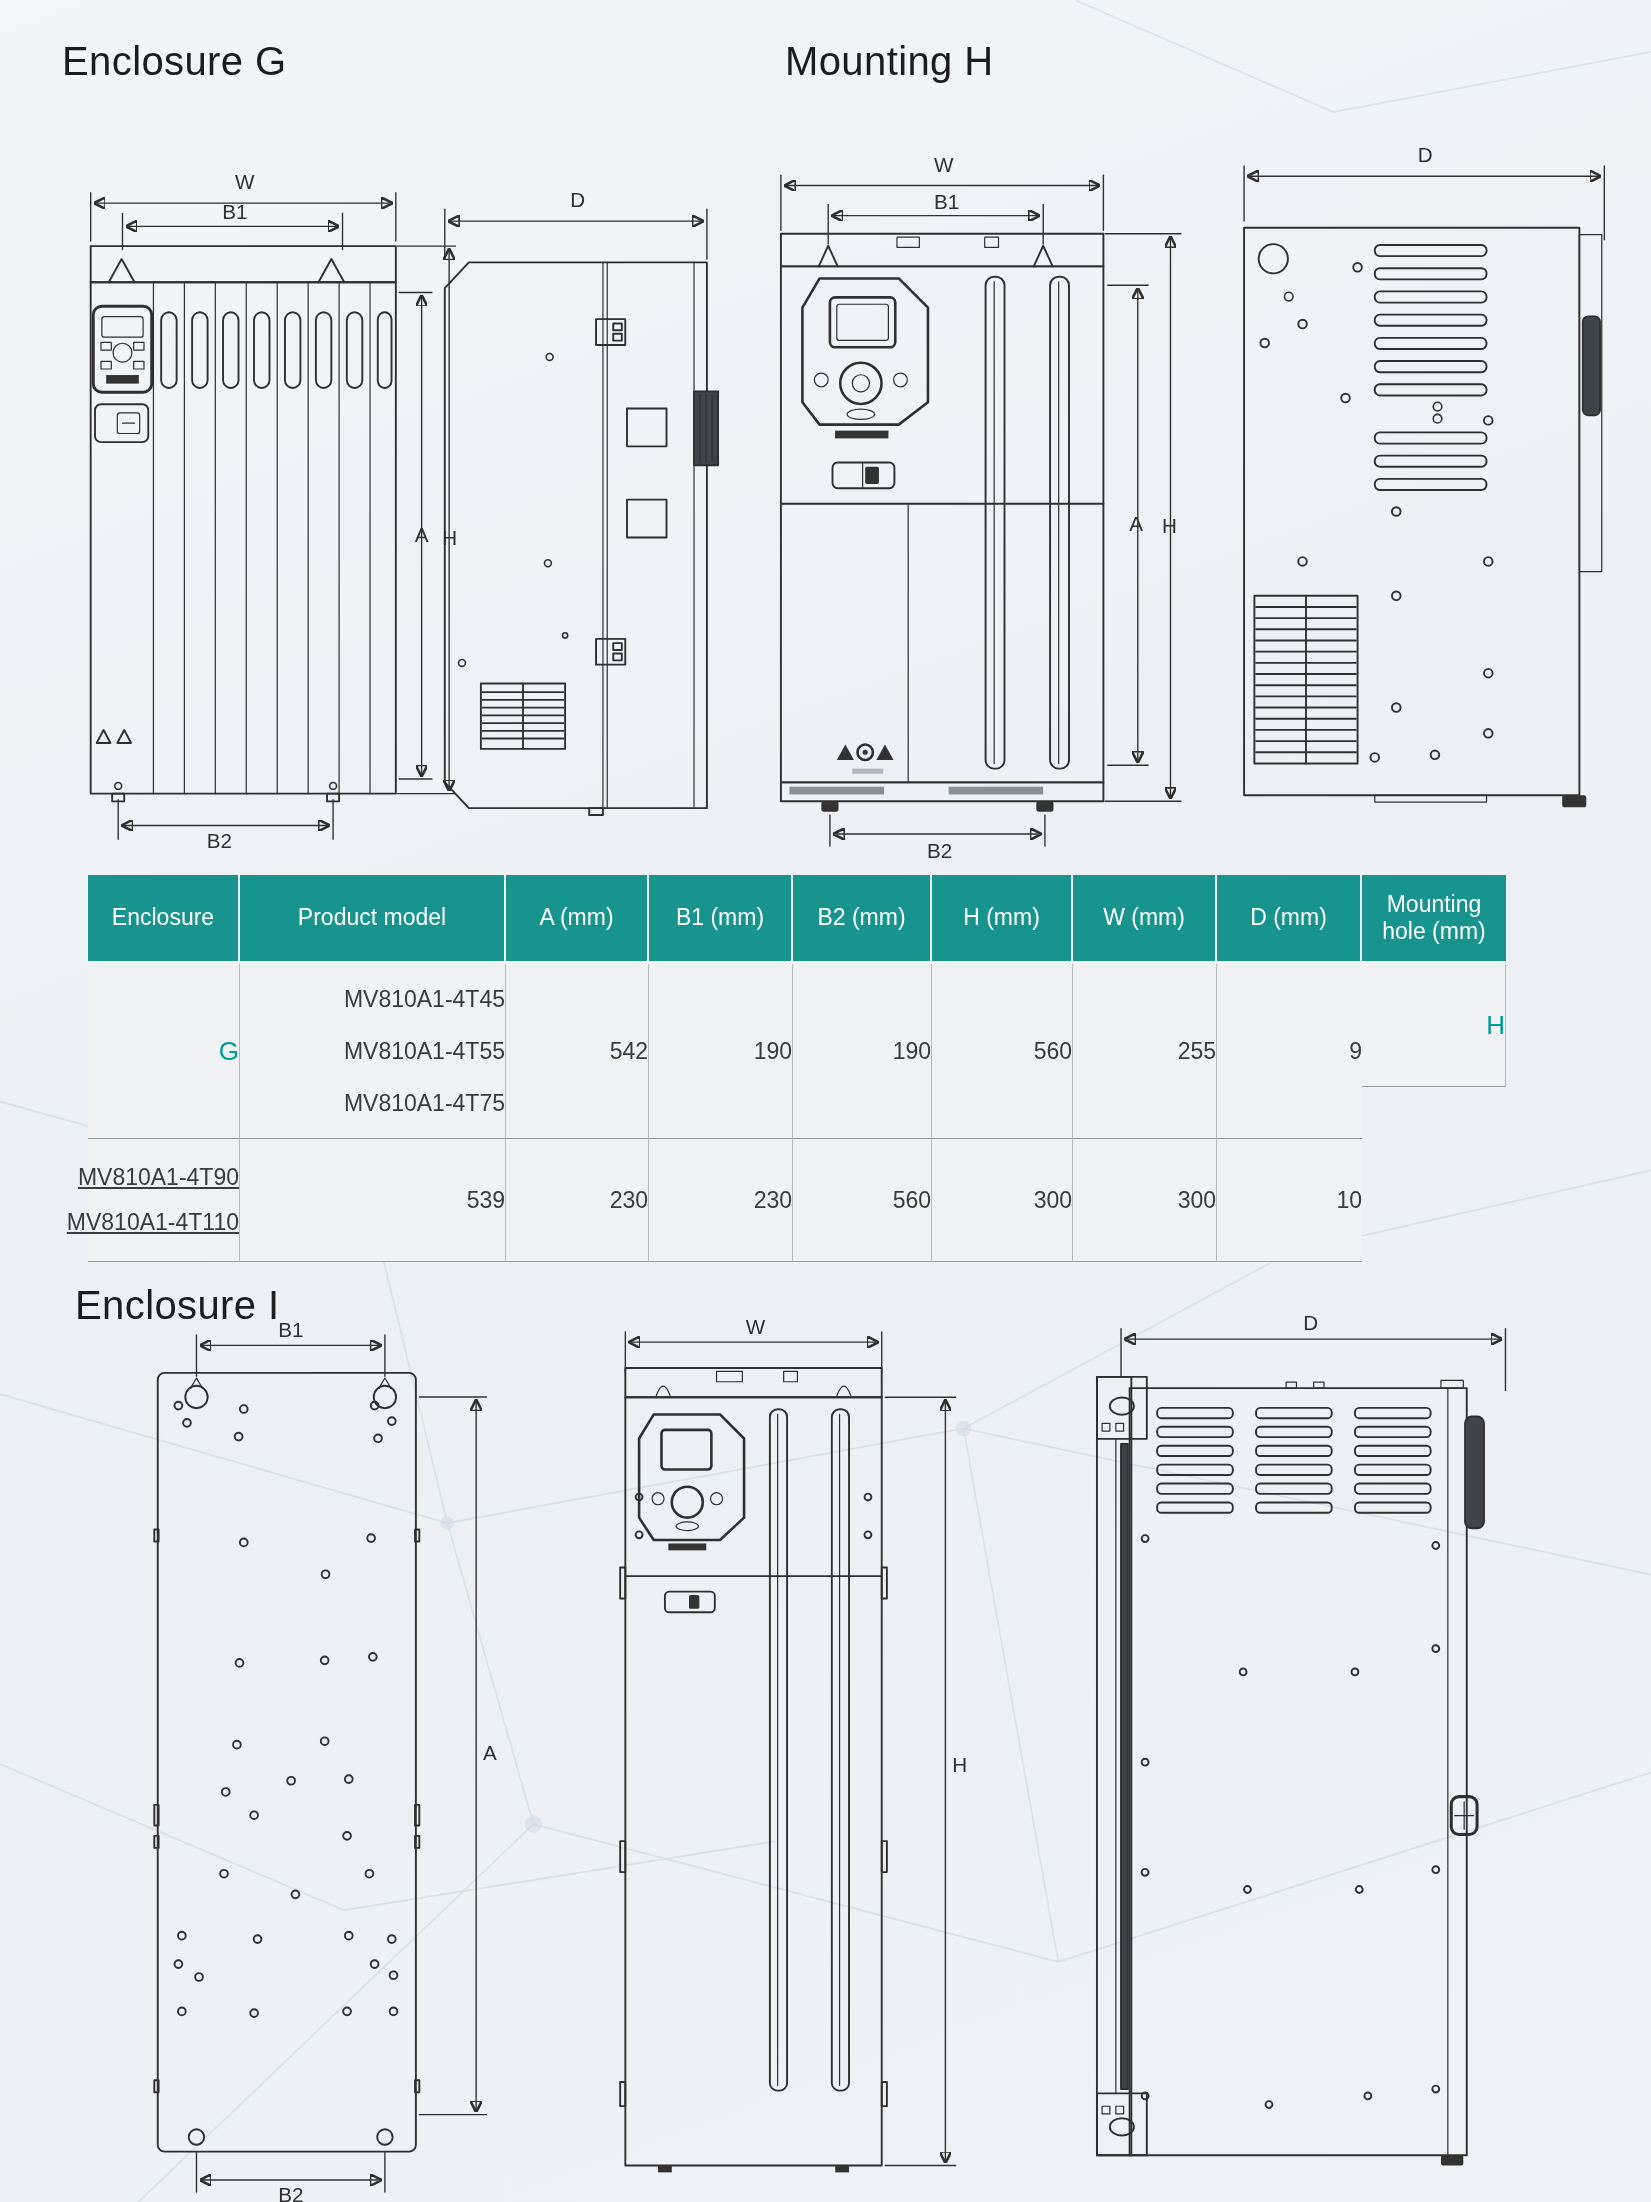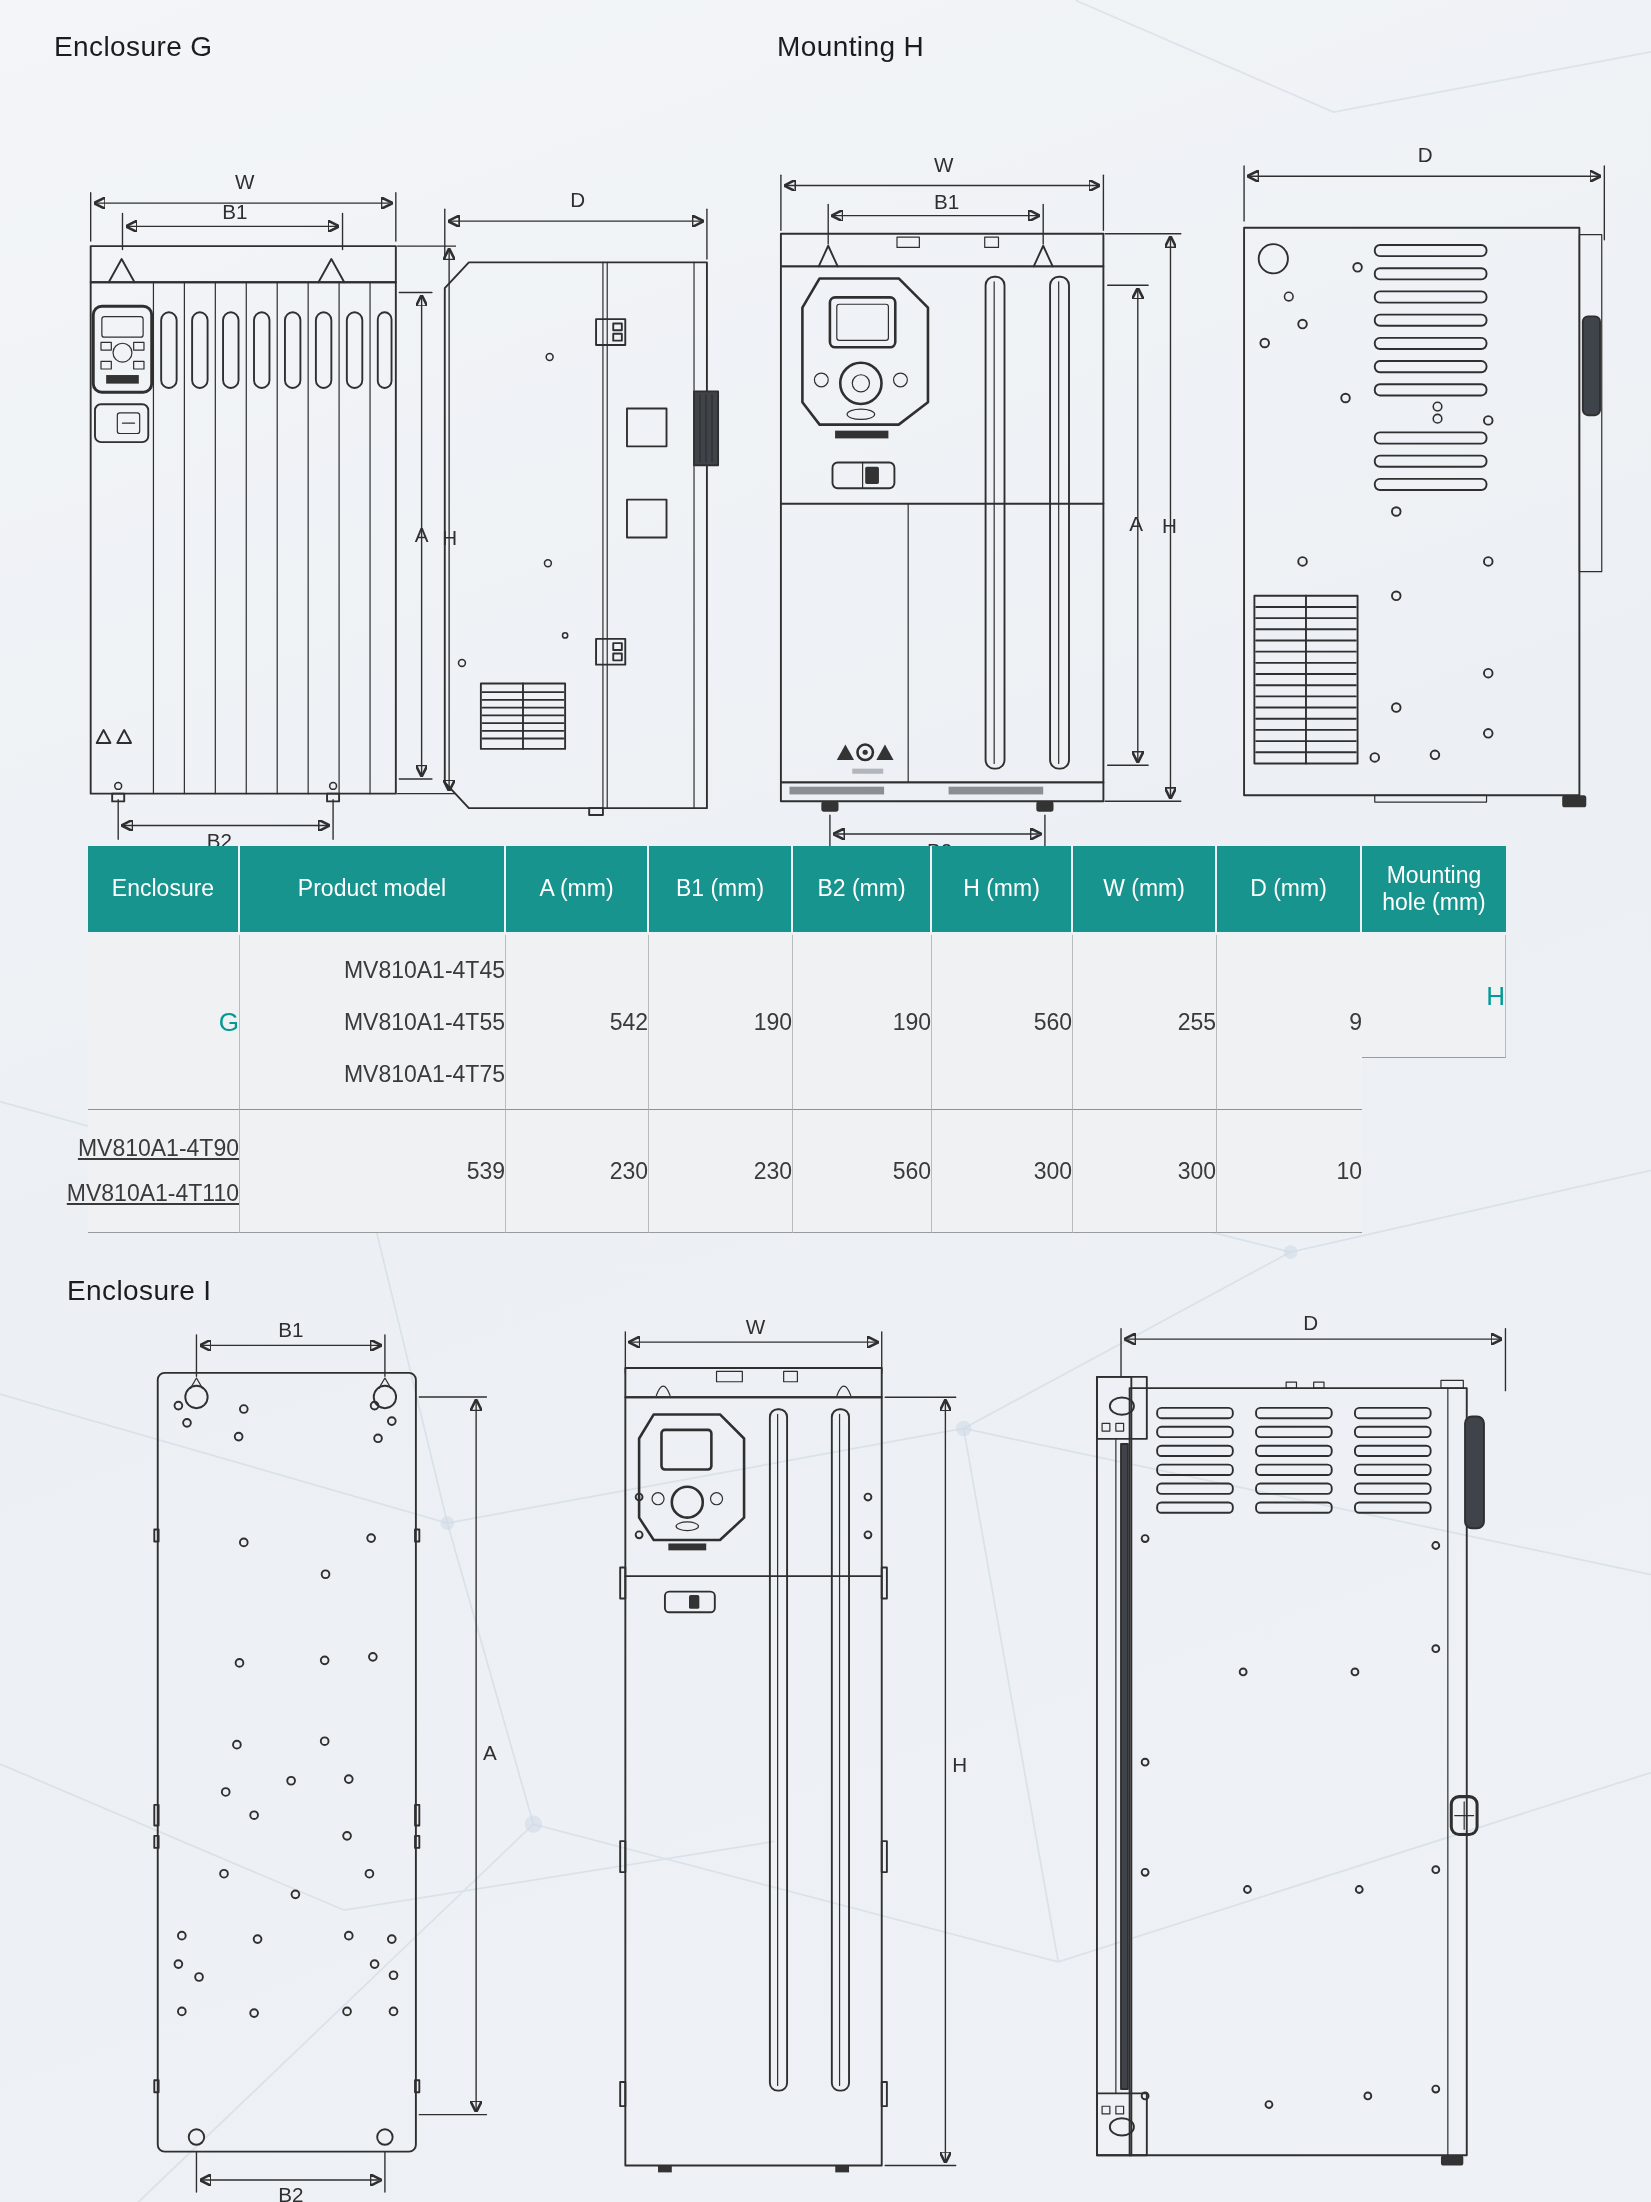--- a/index.html
+++ b/index.html
@@ -7,37 +7,37 @@
     position:relative;
     width:1651px;height:2203px;
     background:linear-gradient(160deg,#f3f5f8 0%,#ecf0f4 45%,#eef1f5 100%);
     font-family:"Liberation Sans",sans-serif;
     color:#2f2f2f;
     overflow:hidden;
   }
   .bg-pattern{position:absolute;left:0;top:0;z-index:0;}
   .section-title{
     position:absolute;z-index:3;
-    font-size:28px;letter-spacing:0.4px;
-    color:#1c1c1e;font-weight:400;margin:0;
+    font-size:40px;letter-spacing:0.4px;
+    color:#1c1c1e;font-weight:400;margin:8px;
   }
   .drw{position:absolute;z-index:2;}
   .drw path,.drw rect,.drw line,.drw circle,.drw ellipse,.drw polyline{
     stroke:#2f2f2f;fill:none;stroke-width:2.2;stroke-linejoin:round;stroke-linecap:round;
   }
   .drw .thin{stroke-width:1.4;}
   .drw .dim line{stroke-width:1.6;}
   .drw .dim text{stroke:none;fill:#2f2f2f;font-size:24px;font-family:"Liberation Sans",sans-serif;}
   .drw .dark{fill:#3f444a;stroke:#2f2f2f;}
   .drw .soliddark{fill:#333;stroke:none;}
   .drw .grey{fill:#8a8f94;stroke:none;}
   .drw .screw{stroke-width:1.8;}
   
   .spec-table{
-    position:absolute;left:88px;top:846px;width:1418px;z-index:3;
+    position:absolute;left:88px;top:875px;width:1418px;z-index:3;
     display:grid;
     grid-template-columns:152px 266px 143px 144px 139px 141px 144px 145px 144px;
   }
   .spec-table .th{
     background:#17948d;color:#fff;
     height:89px;display:flex;align-items:center;justify-content:center;text-align:center;
     font-size:23px;line-height:27.5px;
     border-right:2.6px solid #eef1f5;border-bottom:3.4px solid #eef1f5;
     padding:0 6.9px;box-sizing:border-box;
   }

